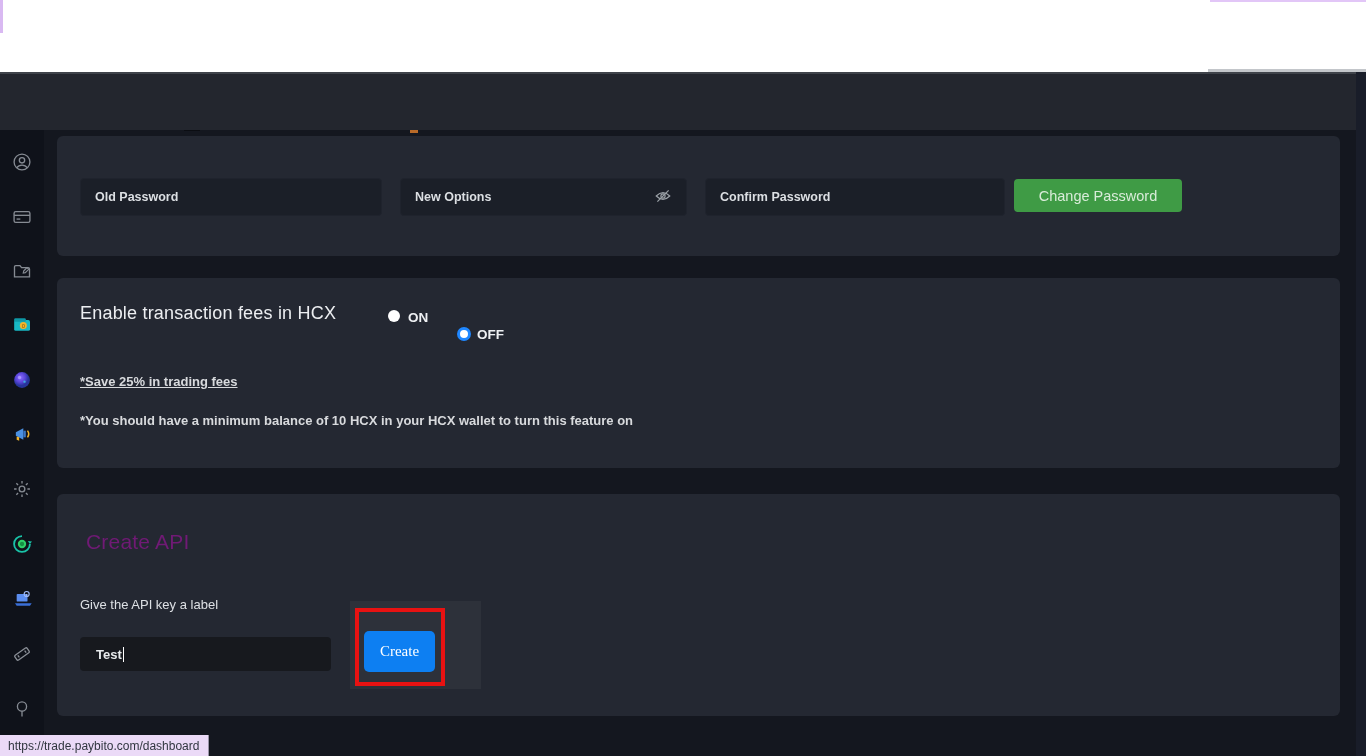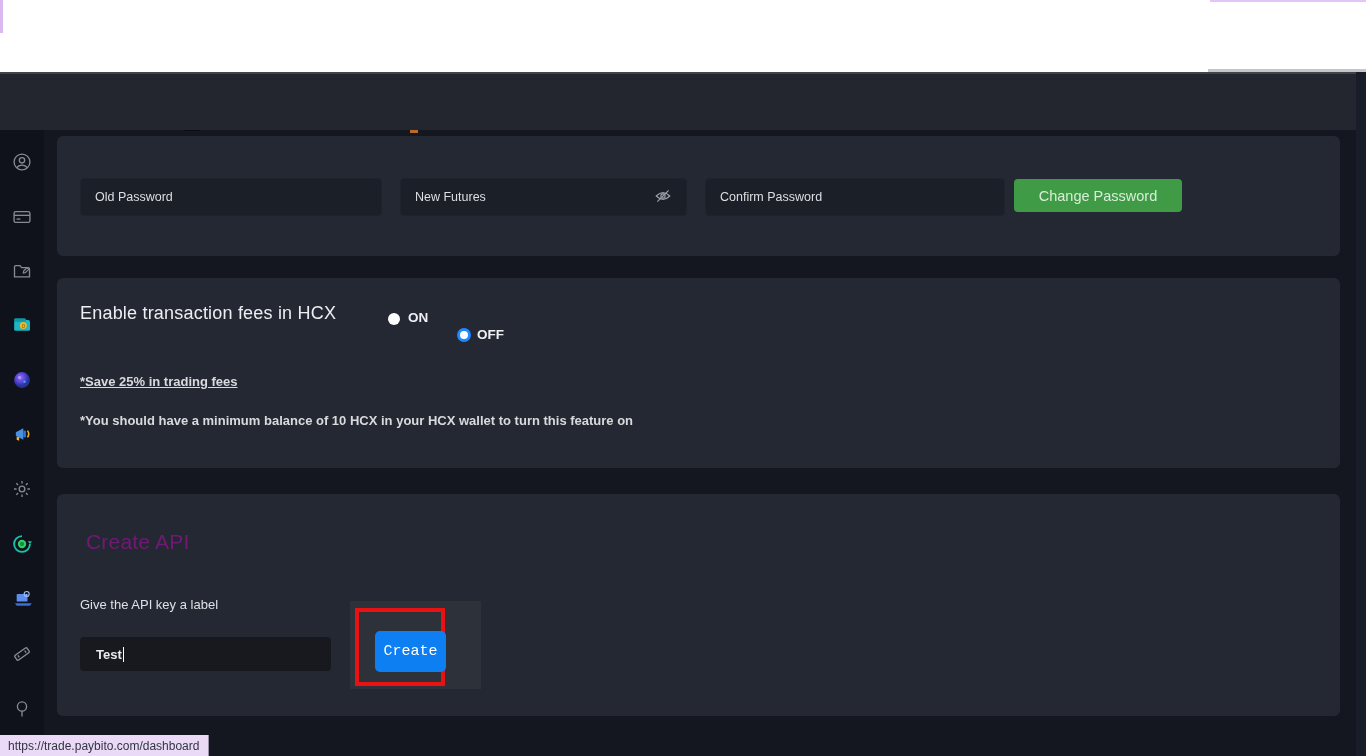--- a/index.html
+++ b/index.html
@@ -38,43 +38,43 @@
   .scrollbar{top:72px;right:0;width:10px;height:684px;background:#191d29;z-index:4;}
   .scroll-gap{top:130px;right:10px;width:10px;height:626px;background:#14171f;z-index:3;}
 
   .panel{left:57px;width:1283px;background:#242832;border-radius:6px;}
   .panel1{top:136px;height:120px;}
   .panel2{top:278px;height:190px;}
   .panel3{top:494px;height:222px;}
 
   .pw-input{top:178px;height:38px;background:#1b1f28;border-radius:4px;border:1px solid #1f232d;
             box-sizing:border-box;display:flex;align-items:center;padding:0 14px;
-            color:#dcdfe3;font-size:12.5px;font-weight:normal;}
+            color:#dcdfe3;font-size:12.5px;font-weight:bold;}
   .green-btn{left:1014px;top:179px;width:168px;height:33px;background:#3f9b45;border:none;
              border-radius:4px;color:#d9ecd9;font-size:14.5px;cursor:pointer;
              font-family:"Liberation Sans",sans-serif;}
 
   .fees-title{left:80px;top:303px;color:#eceef1;font-size:18px;font-weight:500;letter-spacing:.2px;}
-  .radio-row{display:flex;align-items:flex-end;gap:8px;cursor:pointer;}
+  .radio-row{display:flex;align-items:flex-start;gap:8px;cursor:pointer;}
   .radio-on{width:12px;height:12px;border-radius:50%;background:#ffffff;}
   .radio-off{width:8px;height:8px;border-radius:50%;background:#ffffff;border:3.5px solid #1f87ff;}
   .radio-label{color:#eef0f3;font-size:13.5px;font-weight:bold;}
 
   .note{left:80px;color:#d8dadd;font-size:13px;font-weight:bold;}
 
   .api-title{left:86px;top:530px;color:#701a75;font-size:21px;font-weight:500;letter-spacing:.2px;}
   .api-label{left:80px;top:597px;color:#dde0e4;font-size:13px;font-weight:normal;}
   .api-input{left:80px;top:637px;width:251px;height:34px;background:#17191e;border-radius:4px;
              display:flex;align-items:center;padding:0 16px;box-sizing:border-box;
              color:#e8eaed;font-size:13px;font-weight:bold;}
   .cursor-bar{display:inline-block;width:1.5px;height:15px;background:#ffffff;margin-left:1px;vertical-align:middle;}
   .highlight{left:350px;top:601px;width:131px;height:88px;background:rgba(255,255,255,0.045);}
   .red-box{left:355px;top:608px;width:90px;height:78px;border:4px solid #e81212;box-sizing:border-box;}
   .create-btn{left:364px;top:631px;width:71px;height:41px;background:#0d7ff2;border:none;border-radius:5px;
-              color:#ffffff;font-size:15px;cursor:pointer;font-family:Liberation Mono, monospace;margin-left:11px;}
+              color:#ffffff;font-size:15px;cursor:pointer;font-family:Liberation Serif, serif;}
 
   .artifact1{left:184px;top:128px;width:16px;height:3px;background:#0b0d12;}
   .artifact2{left:410px;top:130px;width:8px;height:3px;background:#b96a28;}
 
   .status-tip{left:0;top:735px;height:21px;background:#ebdaf7;border-right:1px solid #9a94a8;
               display:flex;align-items:center;padding:0 9px 0 8px;color:#30363f;font-size:12px;z-index:5;}
 </style>
 </head>
 <body>
 
@@ -273,21 +273,21 @@
   </div>
 
   <div class="abs artifact1"></div>
   <div class="abs artifact2"></div>
 
   <div class="abs panel panel1"></div>
   <div class="abs pw-input" style="left:80px;width:302px;">
     <span>Old Password</span>
   </div>
   <div class="abs pw-input" style="left:400px;width:287px;justify-content:space-between;">
-    <span>New Futures</span>
+    <span>New Options</span>
     <span><svg width="18" height="18" viewBox="0 0 24 24" fill="none" stroke="#9aa0a6" stroke-width="1.6">
           <path d="M3 12 q9 -9 18 0 q-9 9 -18 0 Z"></path>
           <circle cx="12" cy="12" r="2.8"></circle>
           <line x1="4.5" y1="19.5" x2="19.5" y2="4.5"></line>
         </svg></span>
   </div>
   <div class="abs pw-input" style="left:705px;width:300px;">
     <span>Confirm Password</span>
   </div>
   <button class="abs green-btn">Change Password</button>

